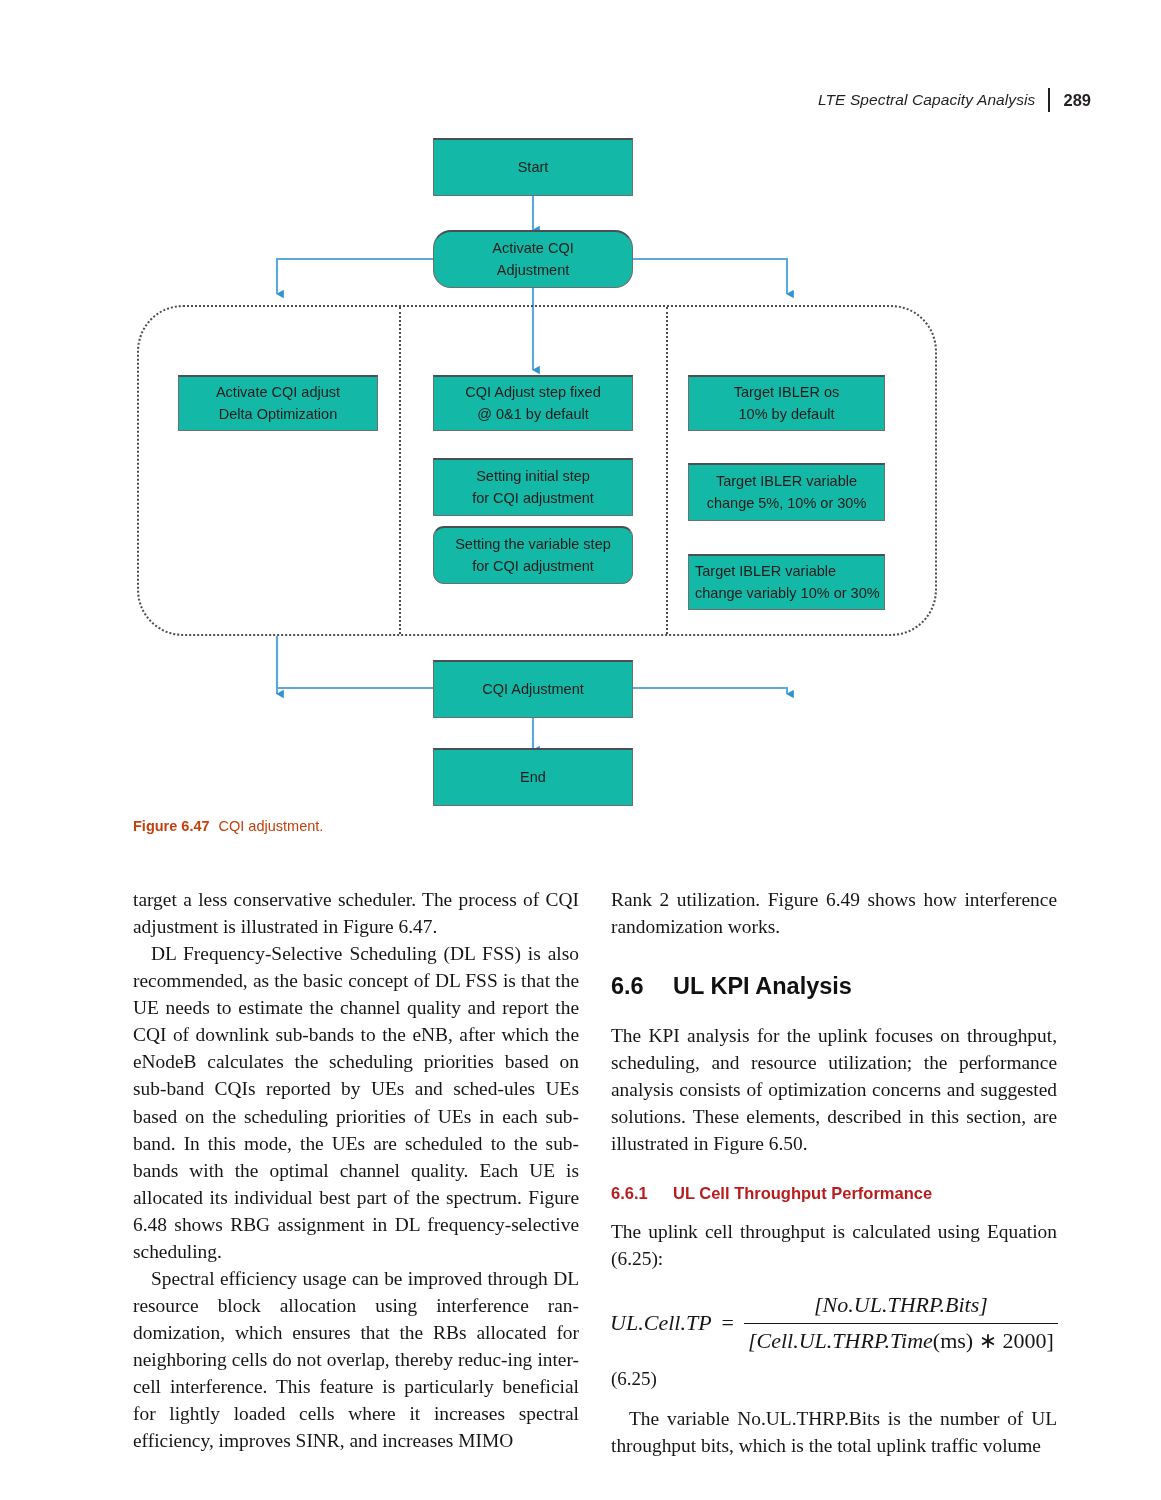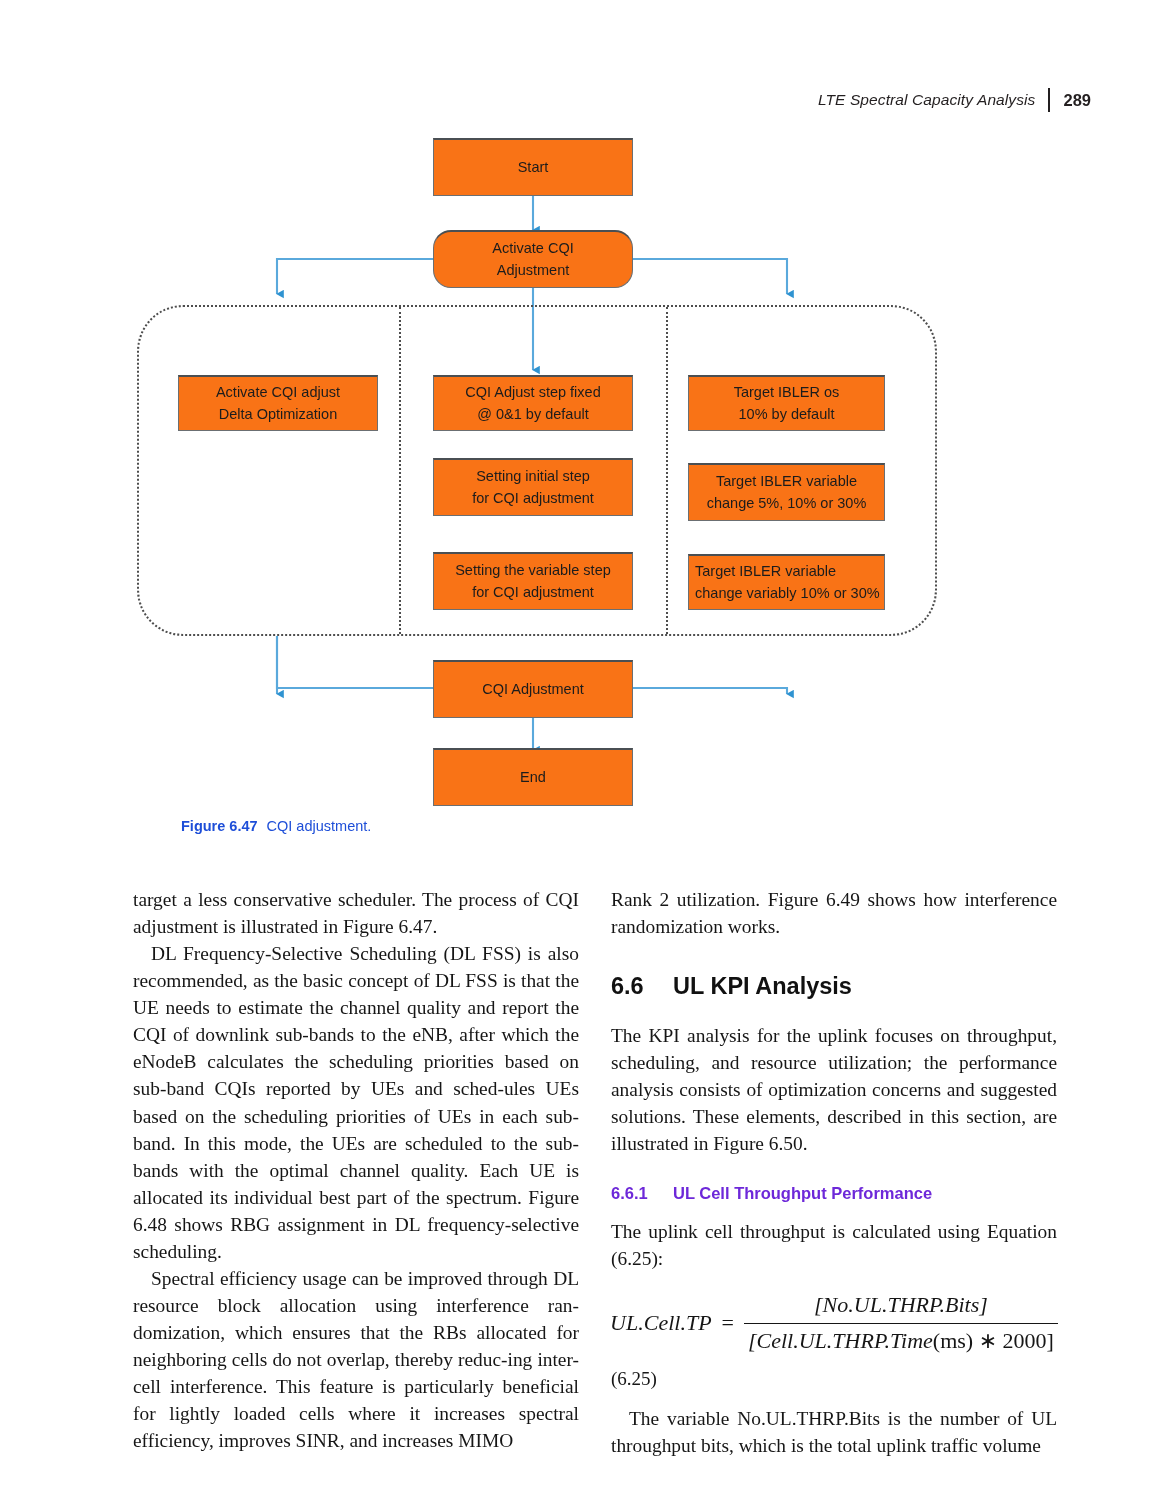--- a/index.html
+++ b/index.html
@@ -54,21 +54,21 @@
     width: 1161px;
     height: 700px;
   }
   .fig-svg {
     position: absolute;
     left: 0;
     top: 0;
   }
   .node {
     position: absolute;
-    background: #f97316;
+    background: #14b8a6;
     border: 1.5px solid #6b6f72;
     border-top: 2.5px solid #4a4f53;
     box-sizing: border-box;
     display: flex;
     align-items: center;
     justify-content: center;
     text-align: center;
     font-family: "Liberation Sans", sans-serif;
     font-size: 14.5px;
     line-height: 1.45;
@@ -93,22 +93,21 @@
     width: 0;
   }
 
   
   .caption {
     position: absolute;
     left: 133px;
     top: 818px;
     font-family: "Liberation Sans", sans-serif;
     font-size: 14.5px;
-    color: #1d4ed8;
-    margin-left: 48px;
+    color: #c2410c;
   }
   .caption b { font-weight: bold; }
   .caption .cap-text { padding-left: 9px; }
 
   
   .col {
     position: absolute;
     top: 886px;
     width: 446px;
     font-family: "Liberation Serif", serif;
@@ -132,21 +131,21 @@
     margin: 30px 0 19px 0;
     display: flex;
     align-items: baseline;
   }
   h2.sec .num { width: 62px; flex: none; }
 
   h3.subsec {
     font-family: "Liberation Sans", sans-serif;
     font-weight: bold;
     font-size: 16.5px;
-    color: #6d28d9;
+    color: #b91c1c;
     margin: 25px 0 13px 0;
     display: flex;
     align-items: flex-end;
   }
   h3.subsec .num { width: 62px; flex: none; }
 
   
   .equation {
     margin: 18px 0 0 0;
     display: flex;
@@ -240,21 +239,21 @@
   </div>
 
   <div class="node" style="left:433px; top:255px; width:200px; height:56px;">
     <span class="node-text">CQI Adjust step fixed
 @ 0&amp;1 by default</span>
   </div>
   <div class="node" style="left:433px; top:338px; width:200px; height:58px;">
     <span class="node-text">Setting initial step
 for CQI adjustment</span>
   </div>
-  <div class="node" style="left:433px; top:432px; width:200px; height:58px;">
+  <div class="node" style="left:433px; top:406px; width:200px; height:58px;border-radius:11px;">
     <span class="node-text">Setting the variable step
 for CQI adjustment</span>
   </div>
 
   <div class="node" style="left:688px; top:255px; width:197px; height:56px;">
     <span class="node-text">Target IBLER os
 10% by default</span>
   </div>
   <div class="node" style="left:688px; top:343px; width:197px; height:58px;">
     <span class="node-text">Target IBLER variable

